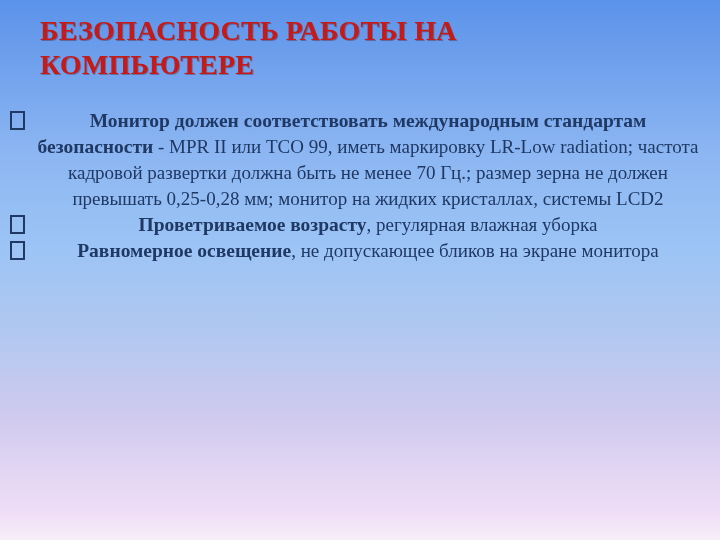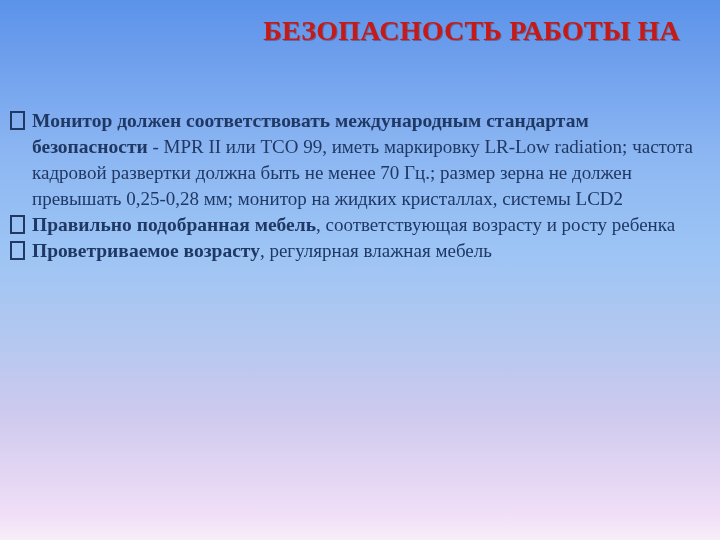--- a/index.html
+++ b/index.html
@@ -30,21 +30,21 @@
         #f7eef9 100%);
     overflow: hidden;
   }
 
   
   #title {
     position: absolute;
     top: 14px;
     left: 40px;
     width: 640px;
-    text-align: right;
+    text-align: left;
     color: #c41a18;
     font-weight: bold;
     font-size: 28px;
     line-height: 34px;
     letter-spacing: 0.2px;
     text-shadow: 1px 1px 0 rgba(90,10,10,0.35);
     font-family: "Liberation Serif", "DejaVu Serif", serif;
   }
   #title .tline {
     display: block;
@@ -77,54 +77,55 @@
     width: 11px;
     height: 15px;
     border: 2px solid #1f3864;
     vertical-align: -2px;
   }
   .bullet-text {
     flex: 1 1 auto;
     color: #1f3864;
     font-size: 19px;
     line-height: 26px;
-    text-align: left;
+    text-align: center;
     font-family: "Liberation Serif", "DejaVu Serif", serif;
     hyphens: none;
   }
   .bullet-text b {
     font-weight: bold;
     font-size: 19.5px;
   }
   
   .row-0 .bullet-text { line-height: 26px; }
 </style>
 </head>
 <body>
 
 <div id="slide">
 
   <div id="title">
     <span class="tline">БЕЗОПАСНОСТЬ РАБОТЫ НА</span>
+    <span class="tline">КОМПЬЮТЕРЕ</span>
   </div>
 
   <div id="body">
 
     <div class="bullet-row row-0">
       <span class="bullet-marker"><span class="box"></span></span>
       <span class="bullet-text"><b>Монитор должен соответствовать международным стандартам безопасности</b><span> - MPR II или TCO 99, иметь маркировку LR-Low radiation; частота кадровой развертки должна быть не менее 70 Гц.; размер зерна не должен превышать 0,25-0,28 мм; монитор на жидких кристаллах, системы LCD2</span></span>
     </div>
 
 
 
-    <div class="bullet-row row-3">
-      <span class="bullet-marker"><span class="box"></span></span>
-      <span class="bullet-text"><b>Правильно подобранная мебель</b><span>, соответствующая возрасту и росту ребенка</span></span>
-    </div>
 
     <div class="bullet-row row-4">
       <span class="bullet-marker"><span class="box"></span></span>
-      <span class="bullet-text"><b>Проветриваемое возрасту</b><span>, регулярная влажная мебель</span></span>
+      <span class="bullet-text"><b>Проветриваемое возрасту</b><span>, регулярная влажная уборка</span></span>
     </div>
 
+    <div class="bullet-row row-5">
+      <span class="bullet-marker"><span class="box"></span></span>
+      <span class="bullet-text"><b>Равномерное освещение</b><span>, не допускающее бликов на экране монитора</span></span>
+    </div>
 
   </div>
 </div>
 
 </body></html>

